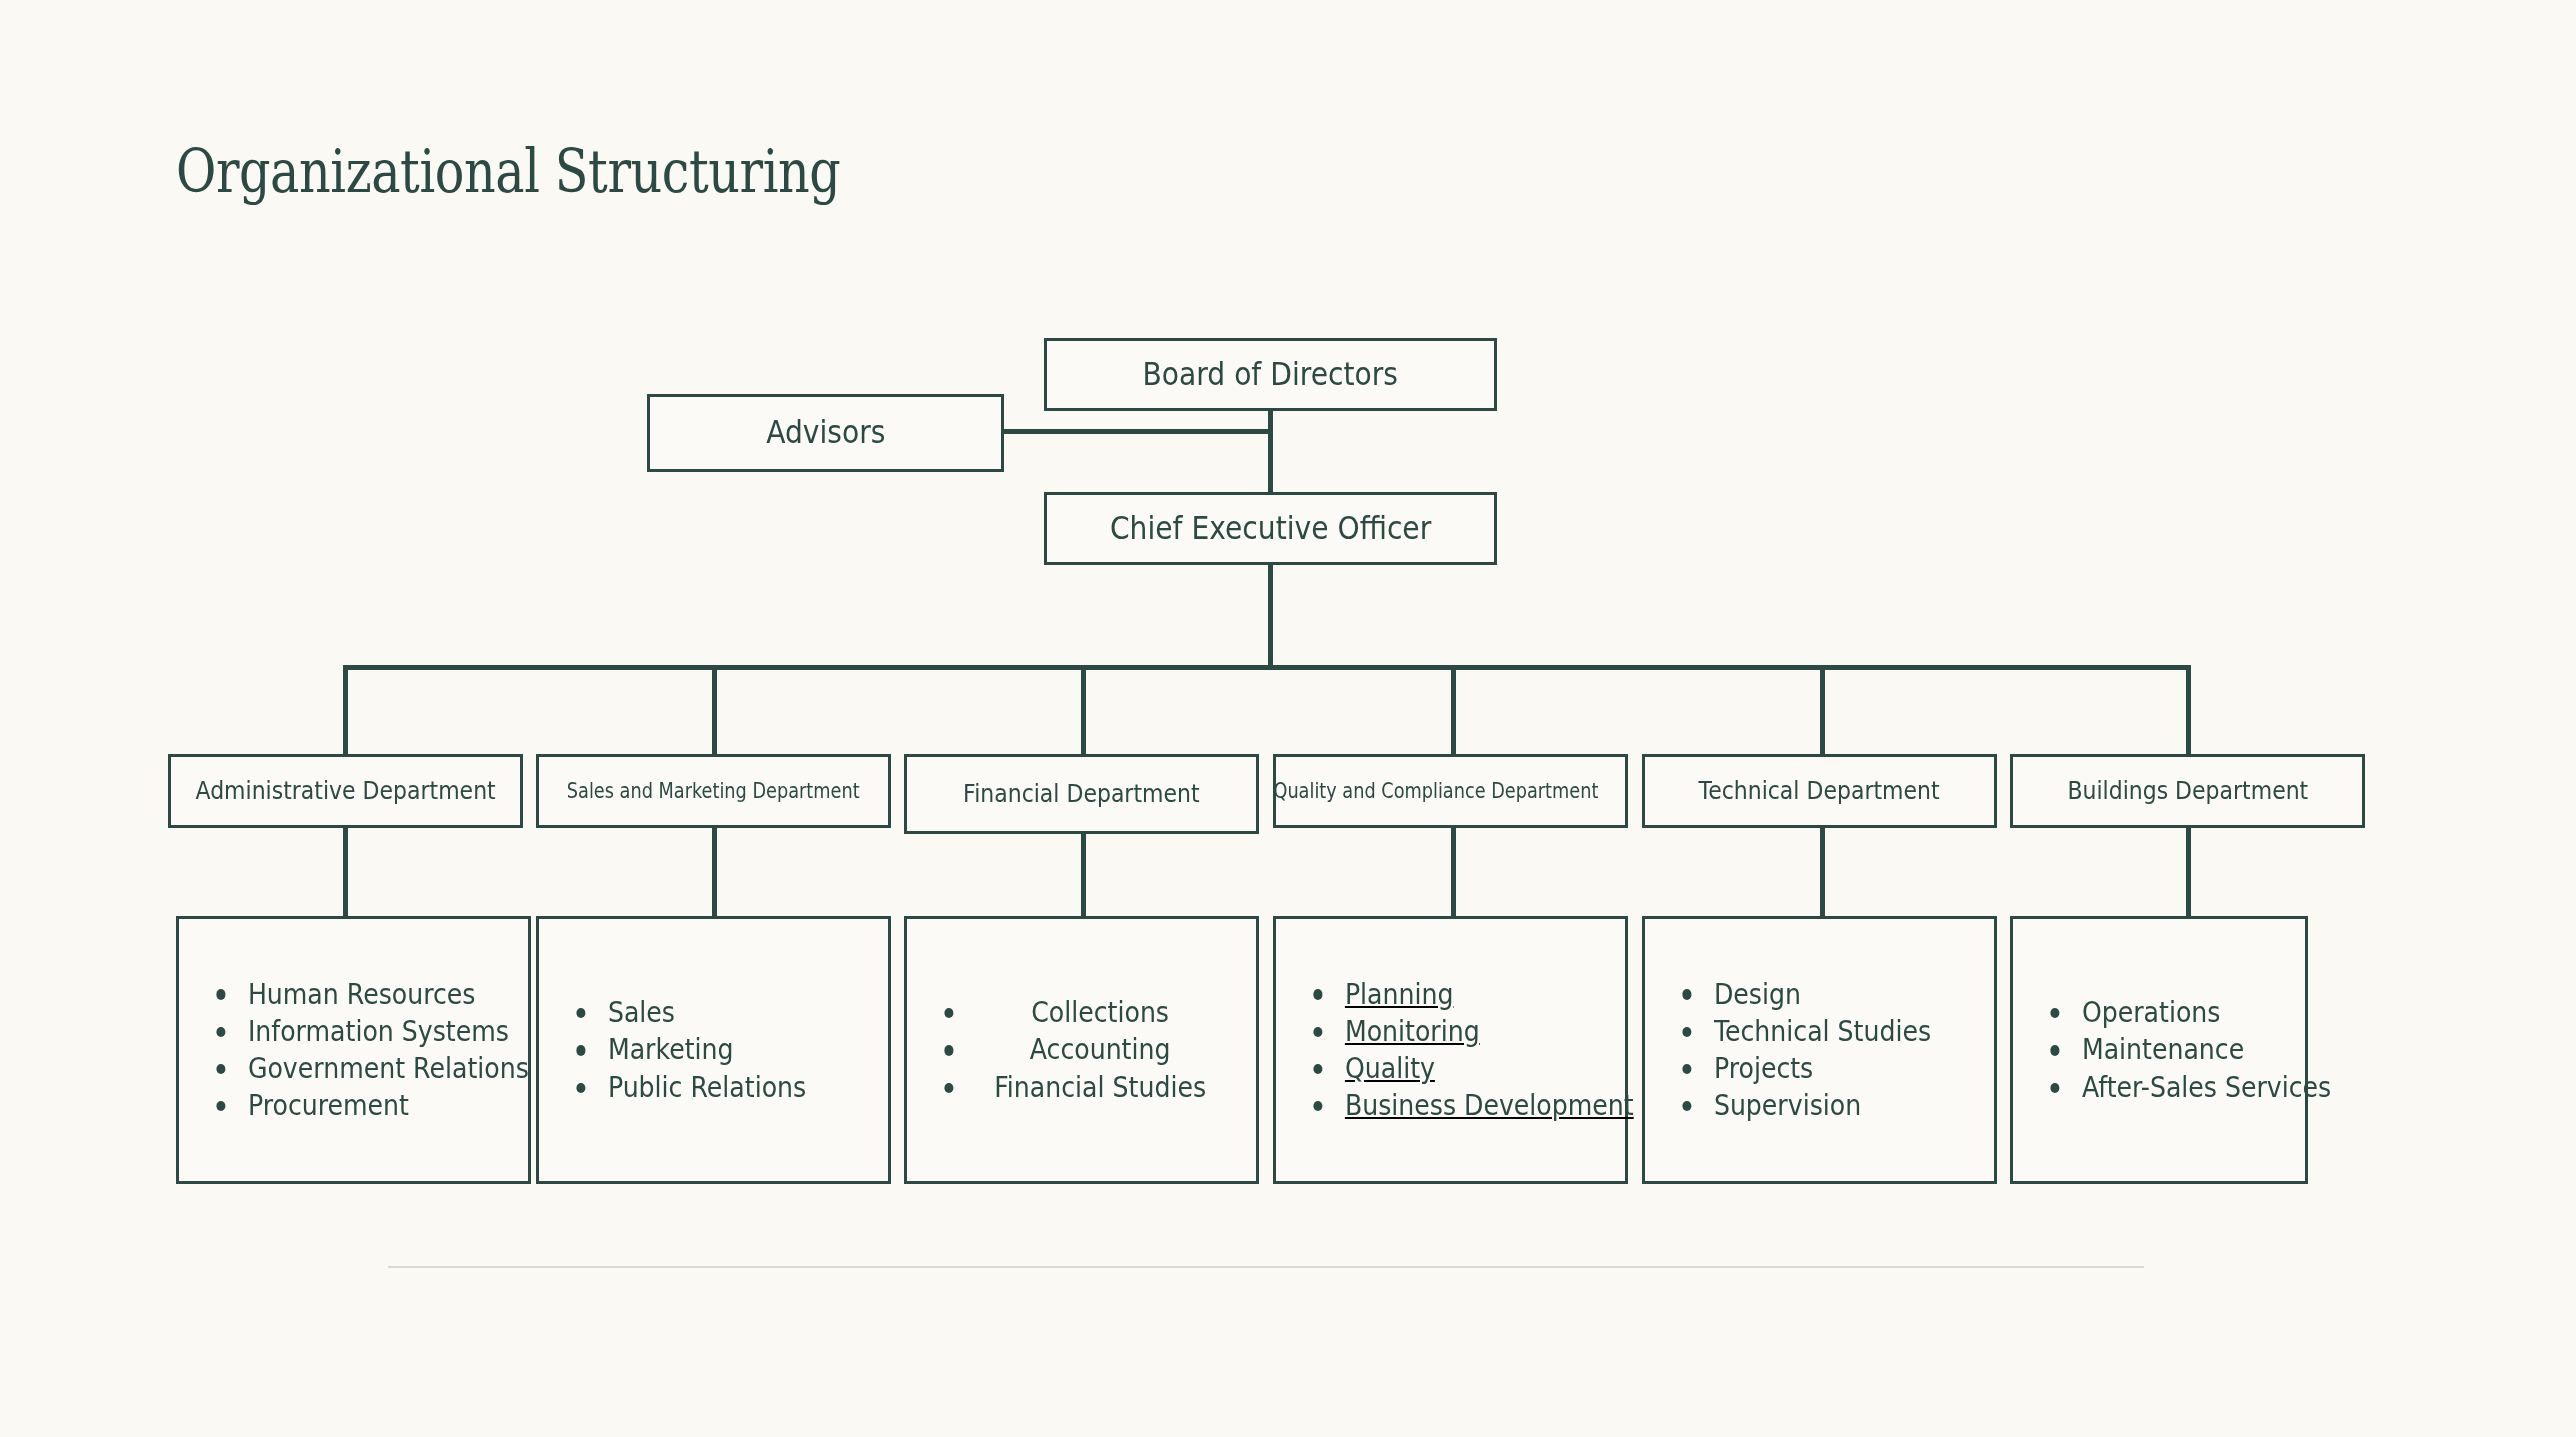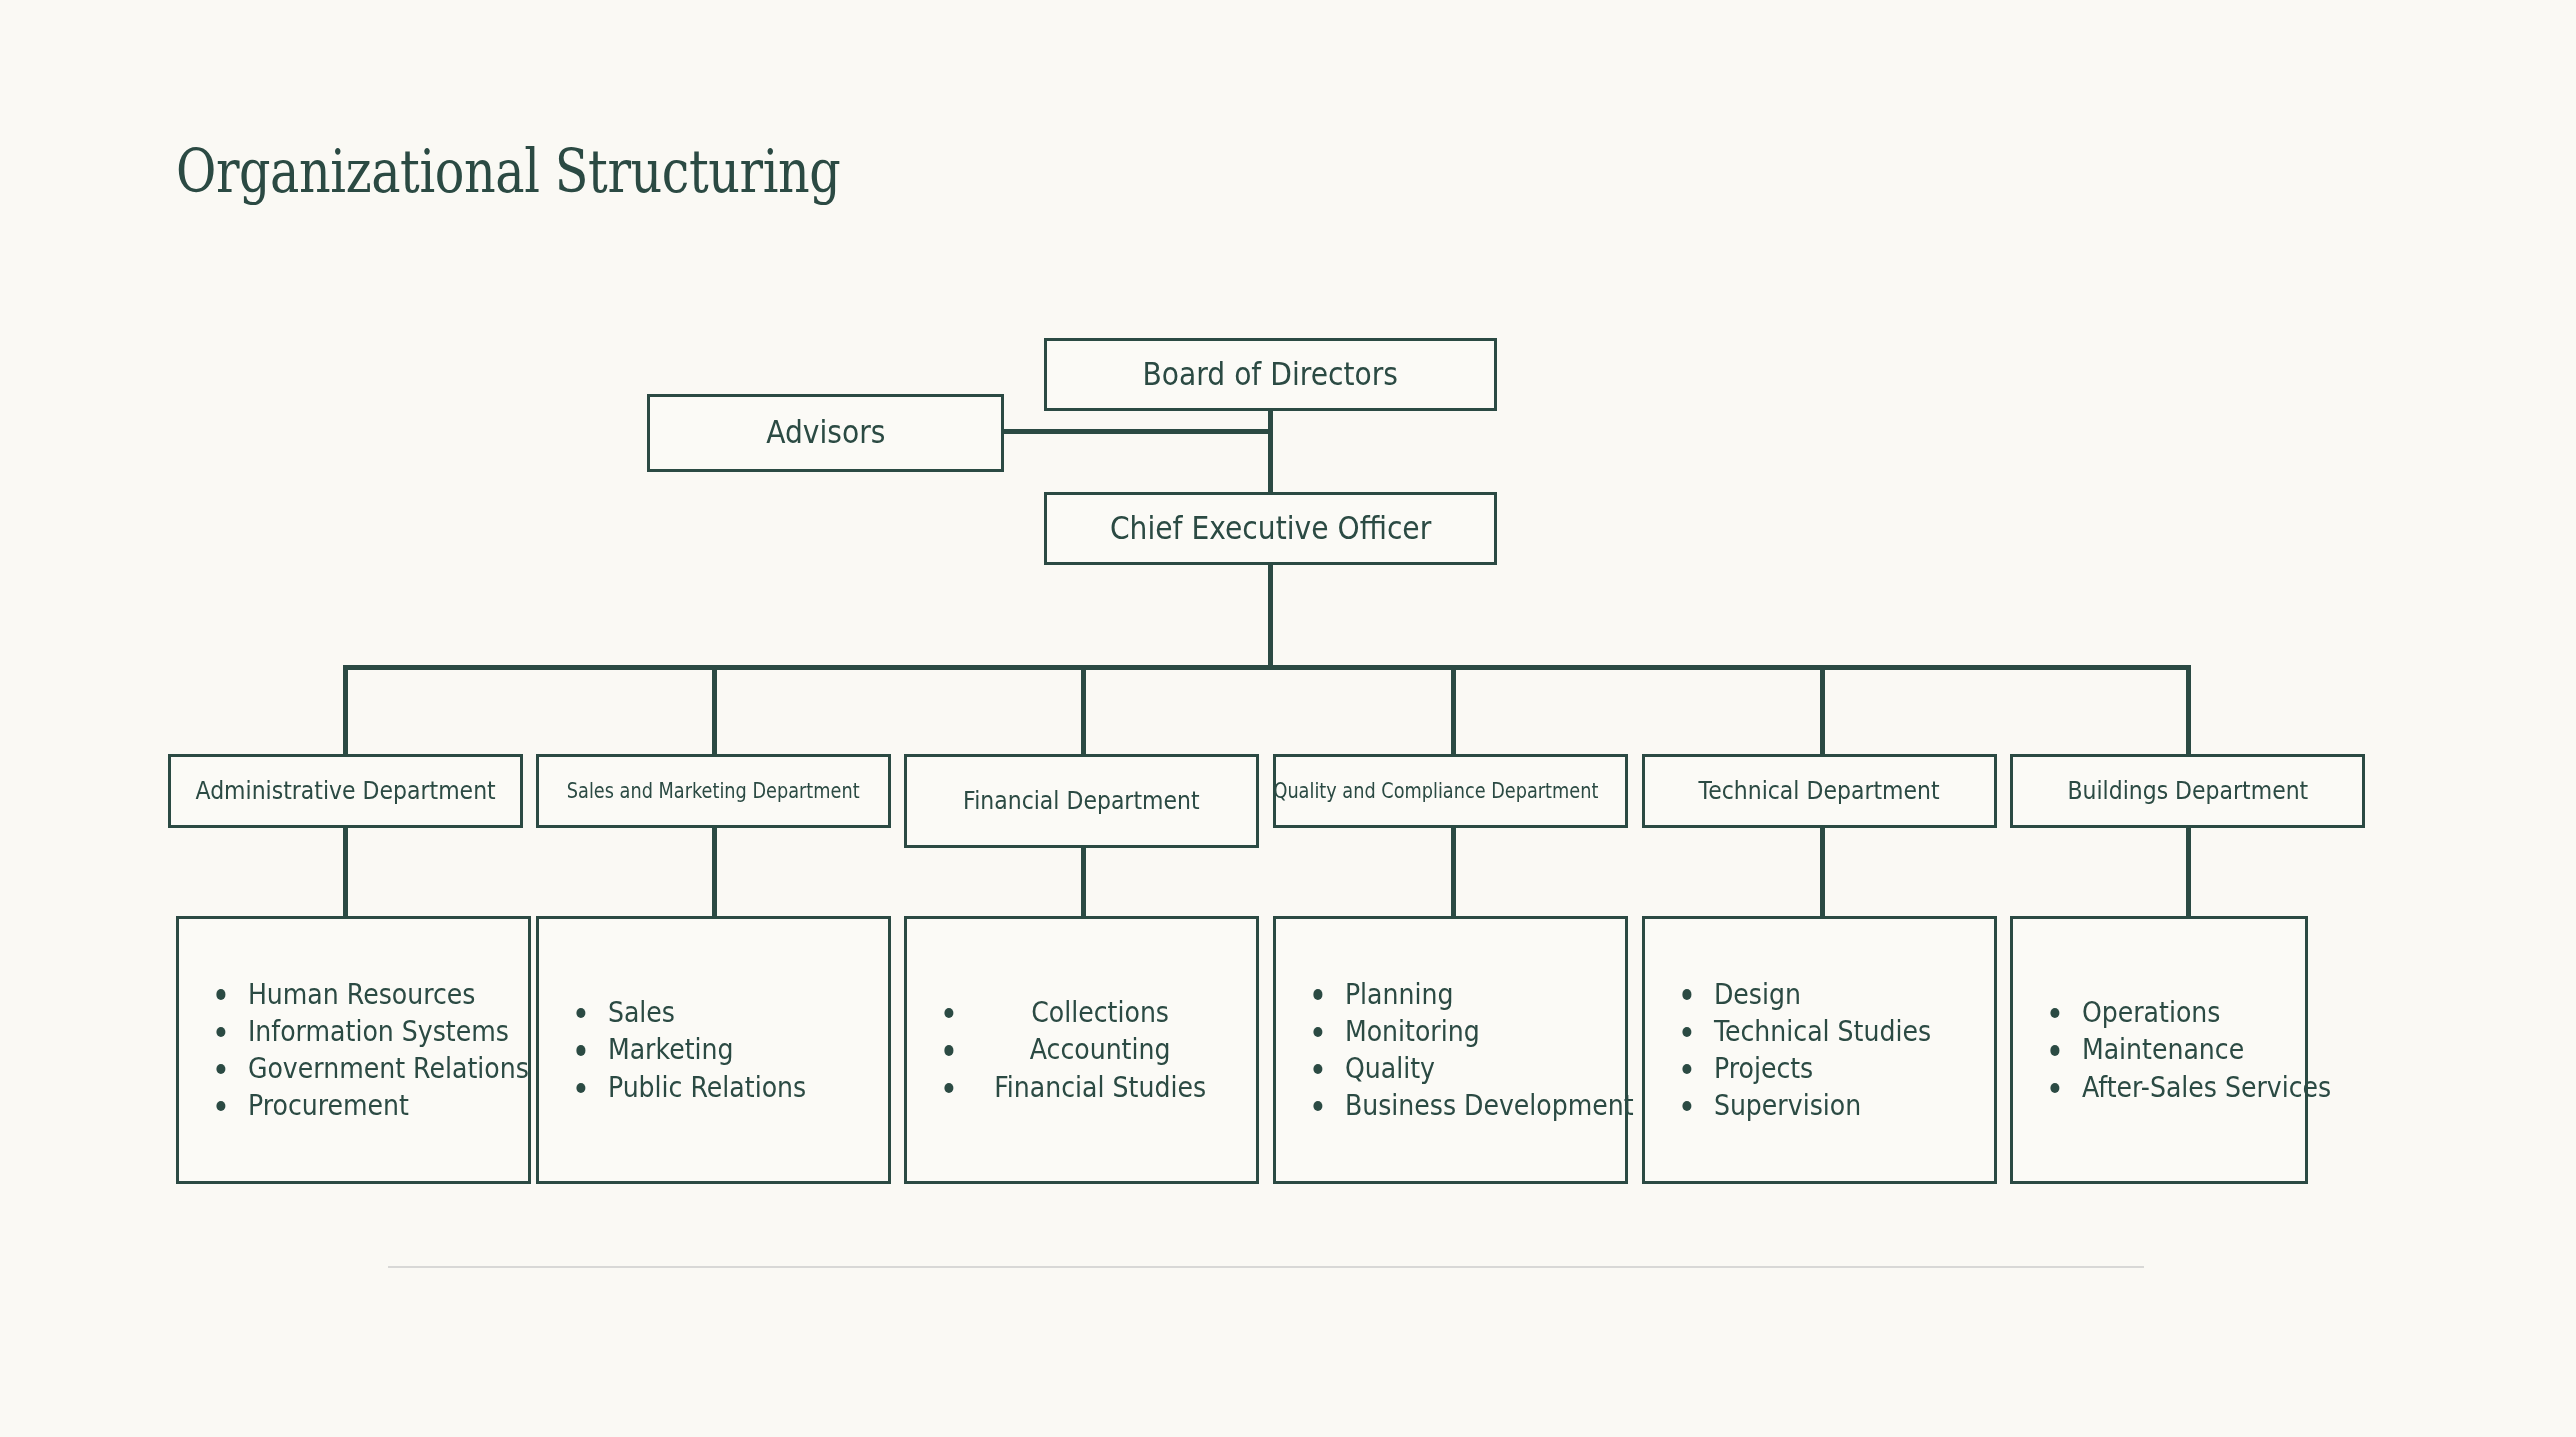--- a/index.html
+++ b/index.html
@@ -154,21 +154,21 @@
   <div class="conn v" style="left:1451px; top:665px; width:4.7px; height:90px;"></div>
   <div class="conn v" style="left:1820px; top:665px; width:4.7px; height:90px;"></div>
   <div class="conn v" style="left:2186px; top:665px; width:4.7px; height:90px;"></div>
 
   <div class="node dept" style="left:168px; top:754px; width:355px; height:74px;">
     <span class="node-label">Administrative Department</span>
   </div>
   <div class="node dept narrow" style="left:536px; top:754px; width:355px; height:74px;">
     <span class="node-label">Sales and Marketing Department</span>
   </div>
-  <div class="node dept" style="left:904px; top:754px; width:355px; height:94px;">
+  <div class="node dept" style="left:904px; top:754px; width:355px; height:80px;">
     <span class="node-label">Financial Department</span>
   </div>
   <div class="node dept narrow" style="left:1273px; top:754px; width:355px; height:74px;justify-content:flex-end;">
     <span class="node-label">Quality and Compliance Department</span>
   </div>
   <div class="node dept" style="left:1642px; top:754px; width:355px; height:74px;">
     <span class="node-label">Technical Department</span>
   </div>
   <div class="node dept" style="left:2010px; top:754px; width:355px; height:74px;">
     <span class="node-label">Buildings Department</span>
@@ -196,21 +196,21 @@
         <li>Public Relations</li>
       </ul>
   </div>
   <div class="detail" style="left:904px; top:916px; width:355px; height:268px;text-align:center;">
     <ul>
         <li>Collections</li>
         <li>Accounting</li>
         <li>Financial Studies</li>
       </ul>
   </div>
-  <div class="detail" style="left:1273px; top:916px; width:355px; height:268px;">
+  <div class="detail" style="left:1273px; top:916px; width:355px; height:268px;text-decoration:underline;">
     <ul>
         <li>Planning</li>
         <li>Monitoring</li>
         <li>Quality</li>
         <li>Business Development</li>
       </ul>
   </div>
   <div class="detail" style="left:1642px; top:916px; width:355px; height:268px;">
     <ul>
         <li>Design</li>

